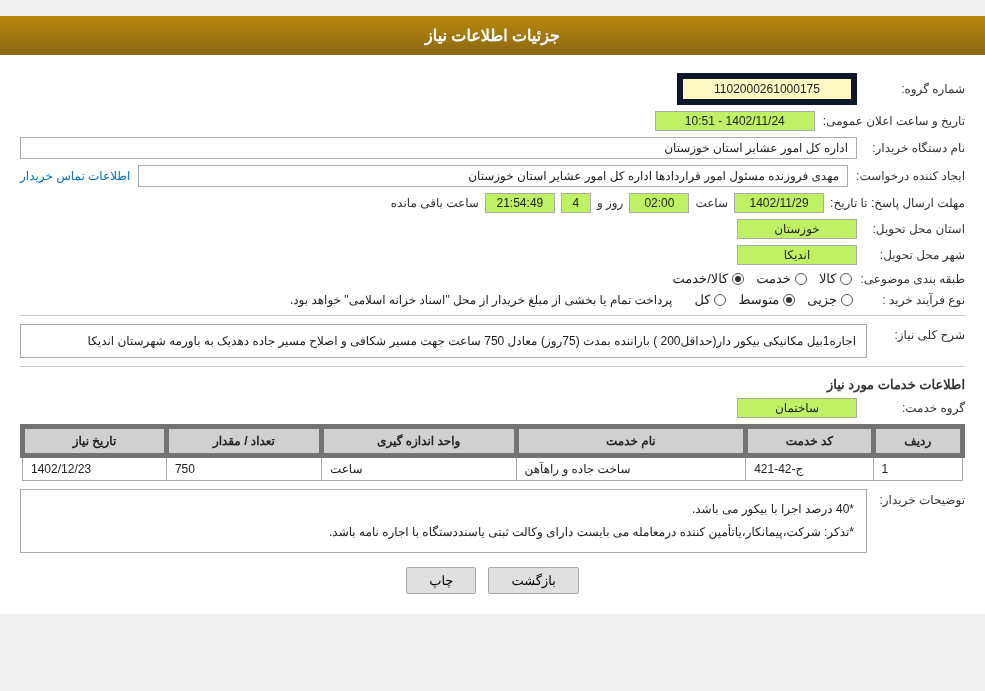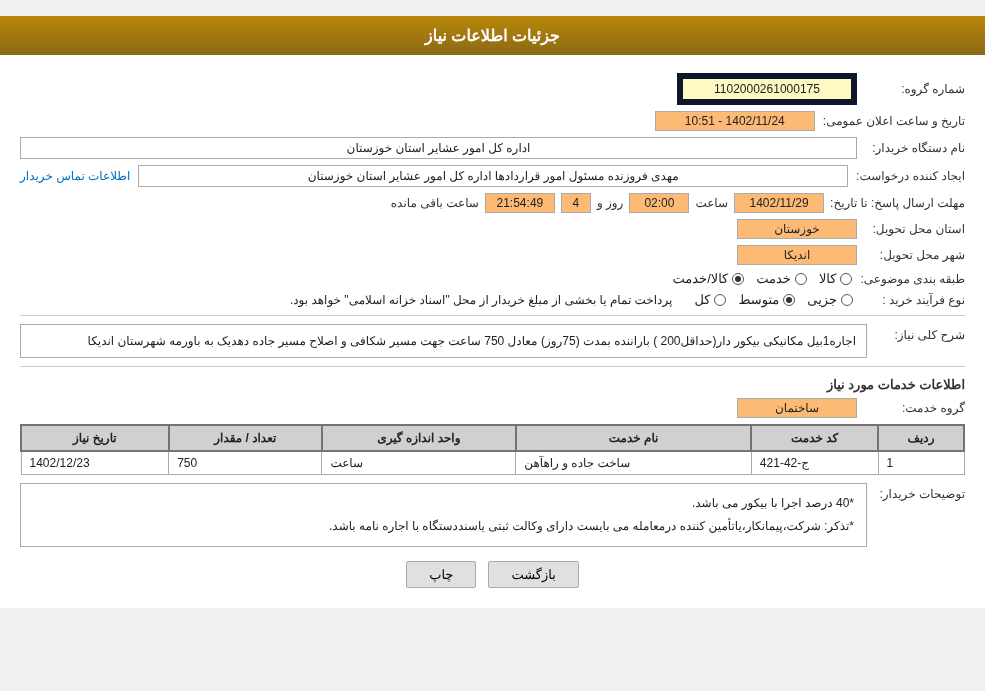--- a/index.html
+++ b/index.html
@@ -40,40 +40,40 @@
       font-size: 12px;
       min-width: 100px;
       text-align: right;
     }
     .value-box {
       border: 1px solid #aaa;
       background: #fff;
       padding: 3px 8px;
       min-width: 200px;
       font-size: 12px;
-      text-align: center;
+      text-align: right;
     }
     .value-box-wide {
       flex: 1;
     }
     .section-divider {
       border-top: 1px solid #ccc;
       margin: 8px 0;
     }
     .deadline-row {
       display: flex;
       align-items: center;
       gap: 6px;
       margin-bottom: 6px;
     }
     .small-box {
       border: 1px solid #aaa;
       padding: 2px 6px;
       font-size: 12px;
-      background: #fdba74;
+      background: #bef264;
       text-align: center;
     }
     .radio-group {
       display: flex;
       align-items: center;
       gap: 12px;
     }
     .radio-item {
       display: flex;
       align-items: center;
@@ -112,21 +112,21 @@
       width: 100%;
       margin-top: 6px;
     }
     table {
       width: 100%;
       border-collapse: collapse;
       font-size: 12px;
     }
     table th {
       background: #d0d0d0;
-      border: 2px solid #737373;
+      border: 5px solid #737373;
       padding: 5px 8px;
       text-align: center;
       font-weight: bold;
     }
     table td {
       border: 1px solid #aaa;
       padding: 4px 8px;
       text-align: left;
     }
     table tr:nth-child(even) td { background: #f9f9f9; }

